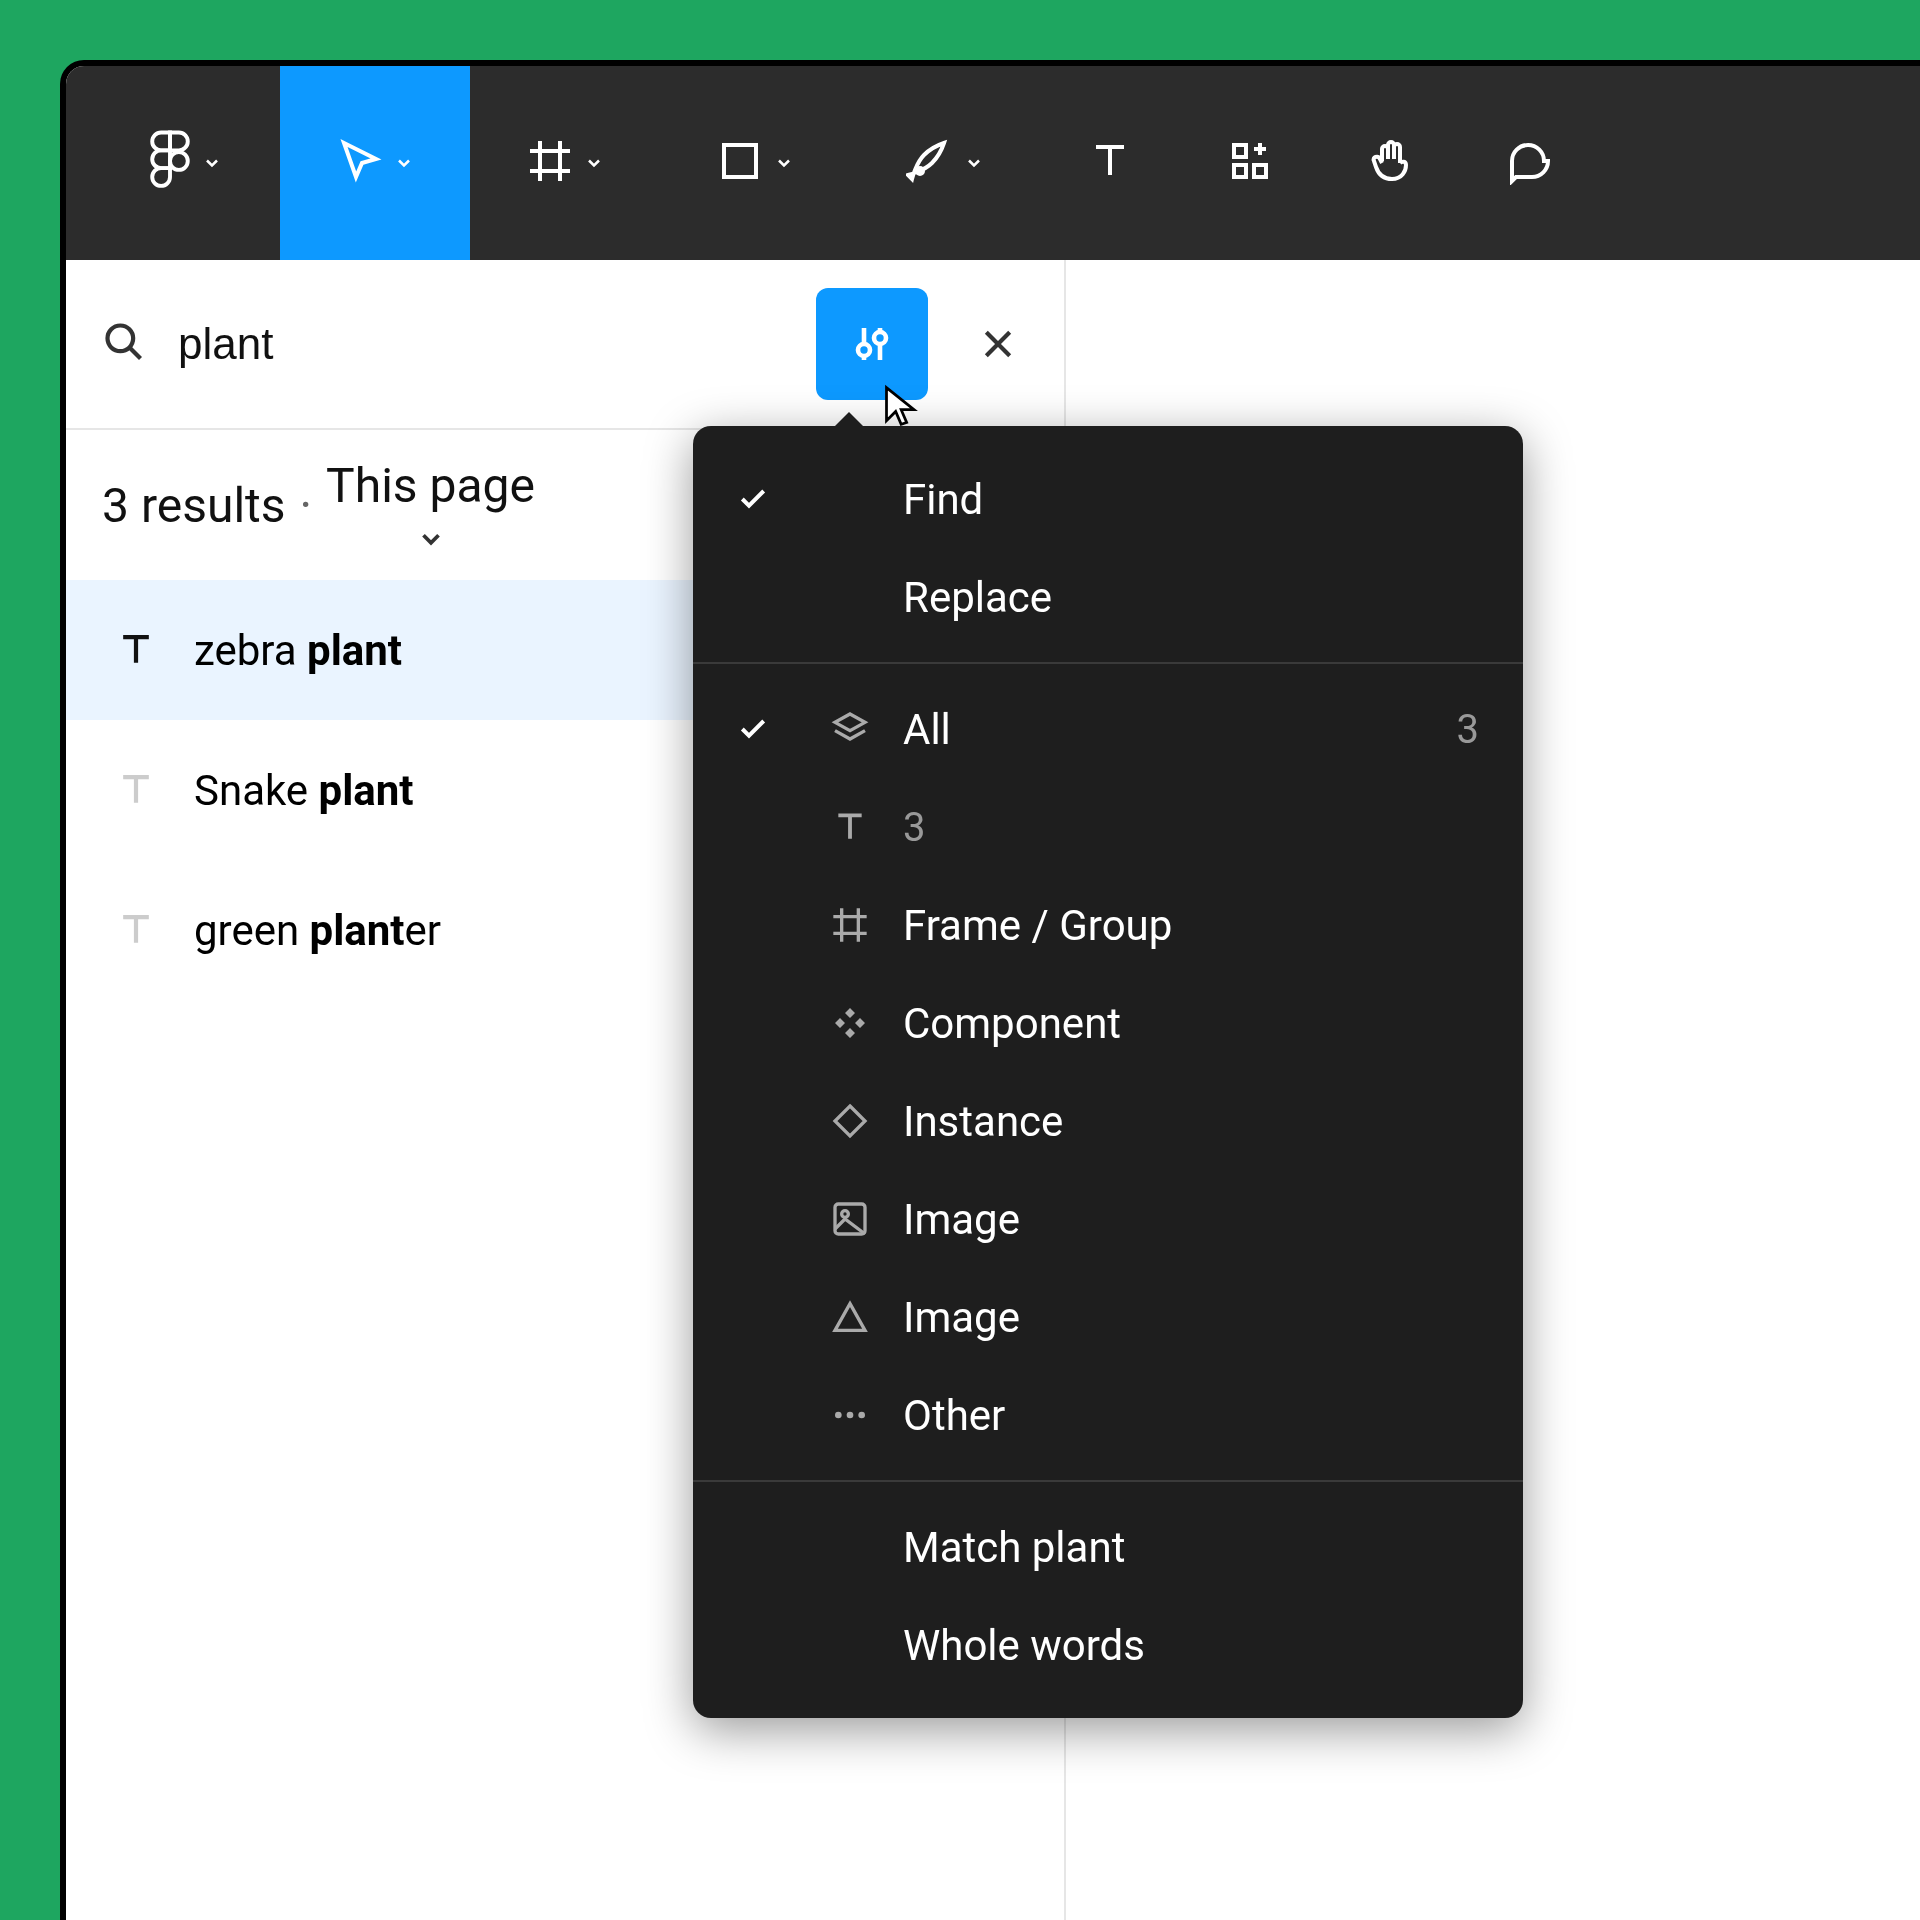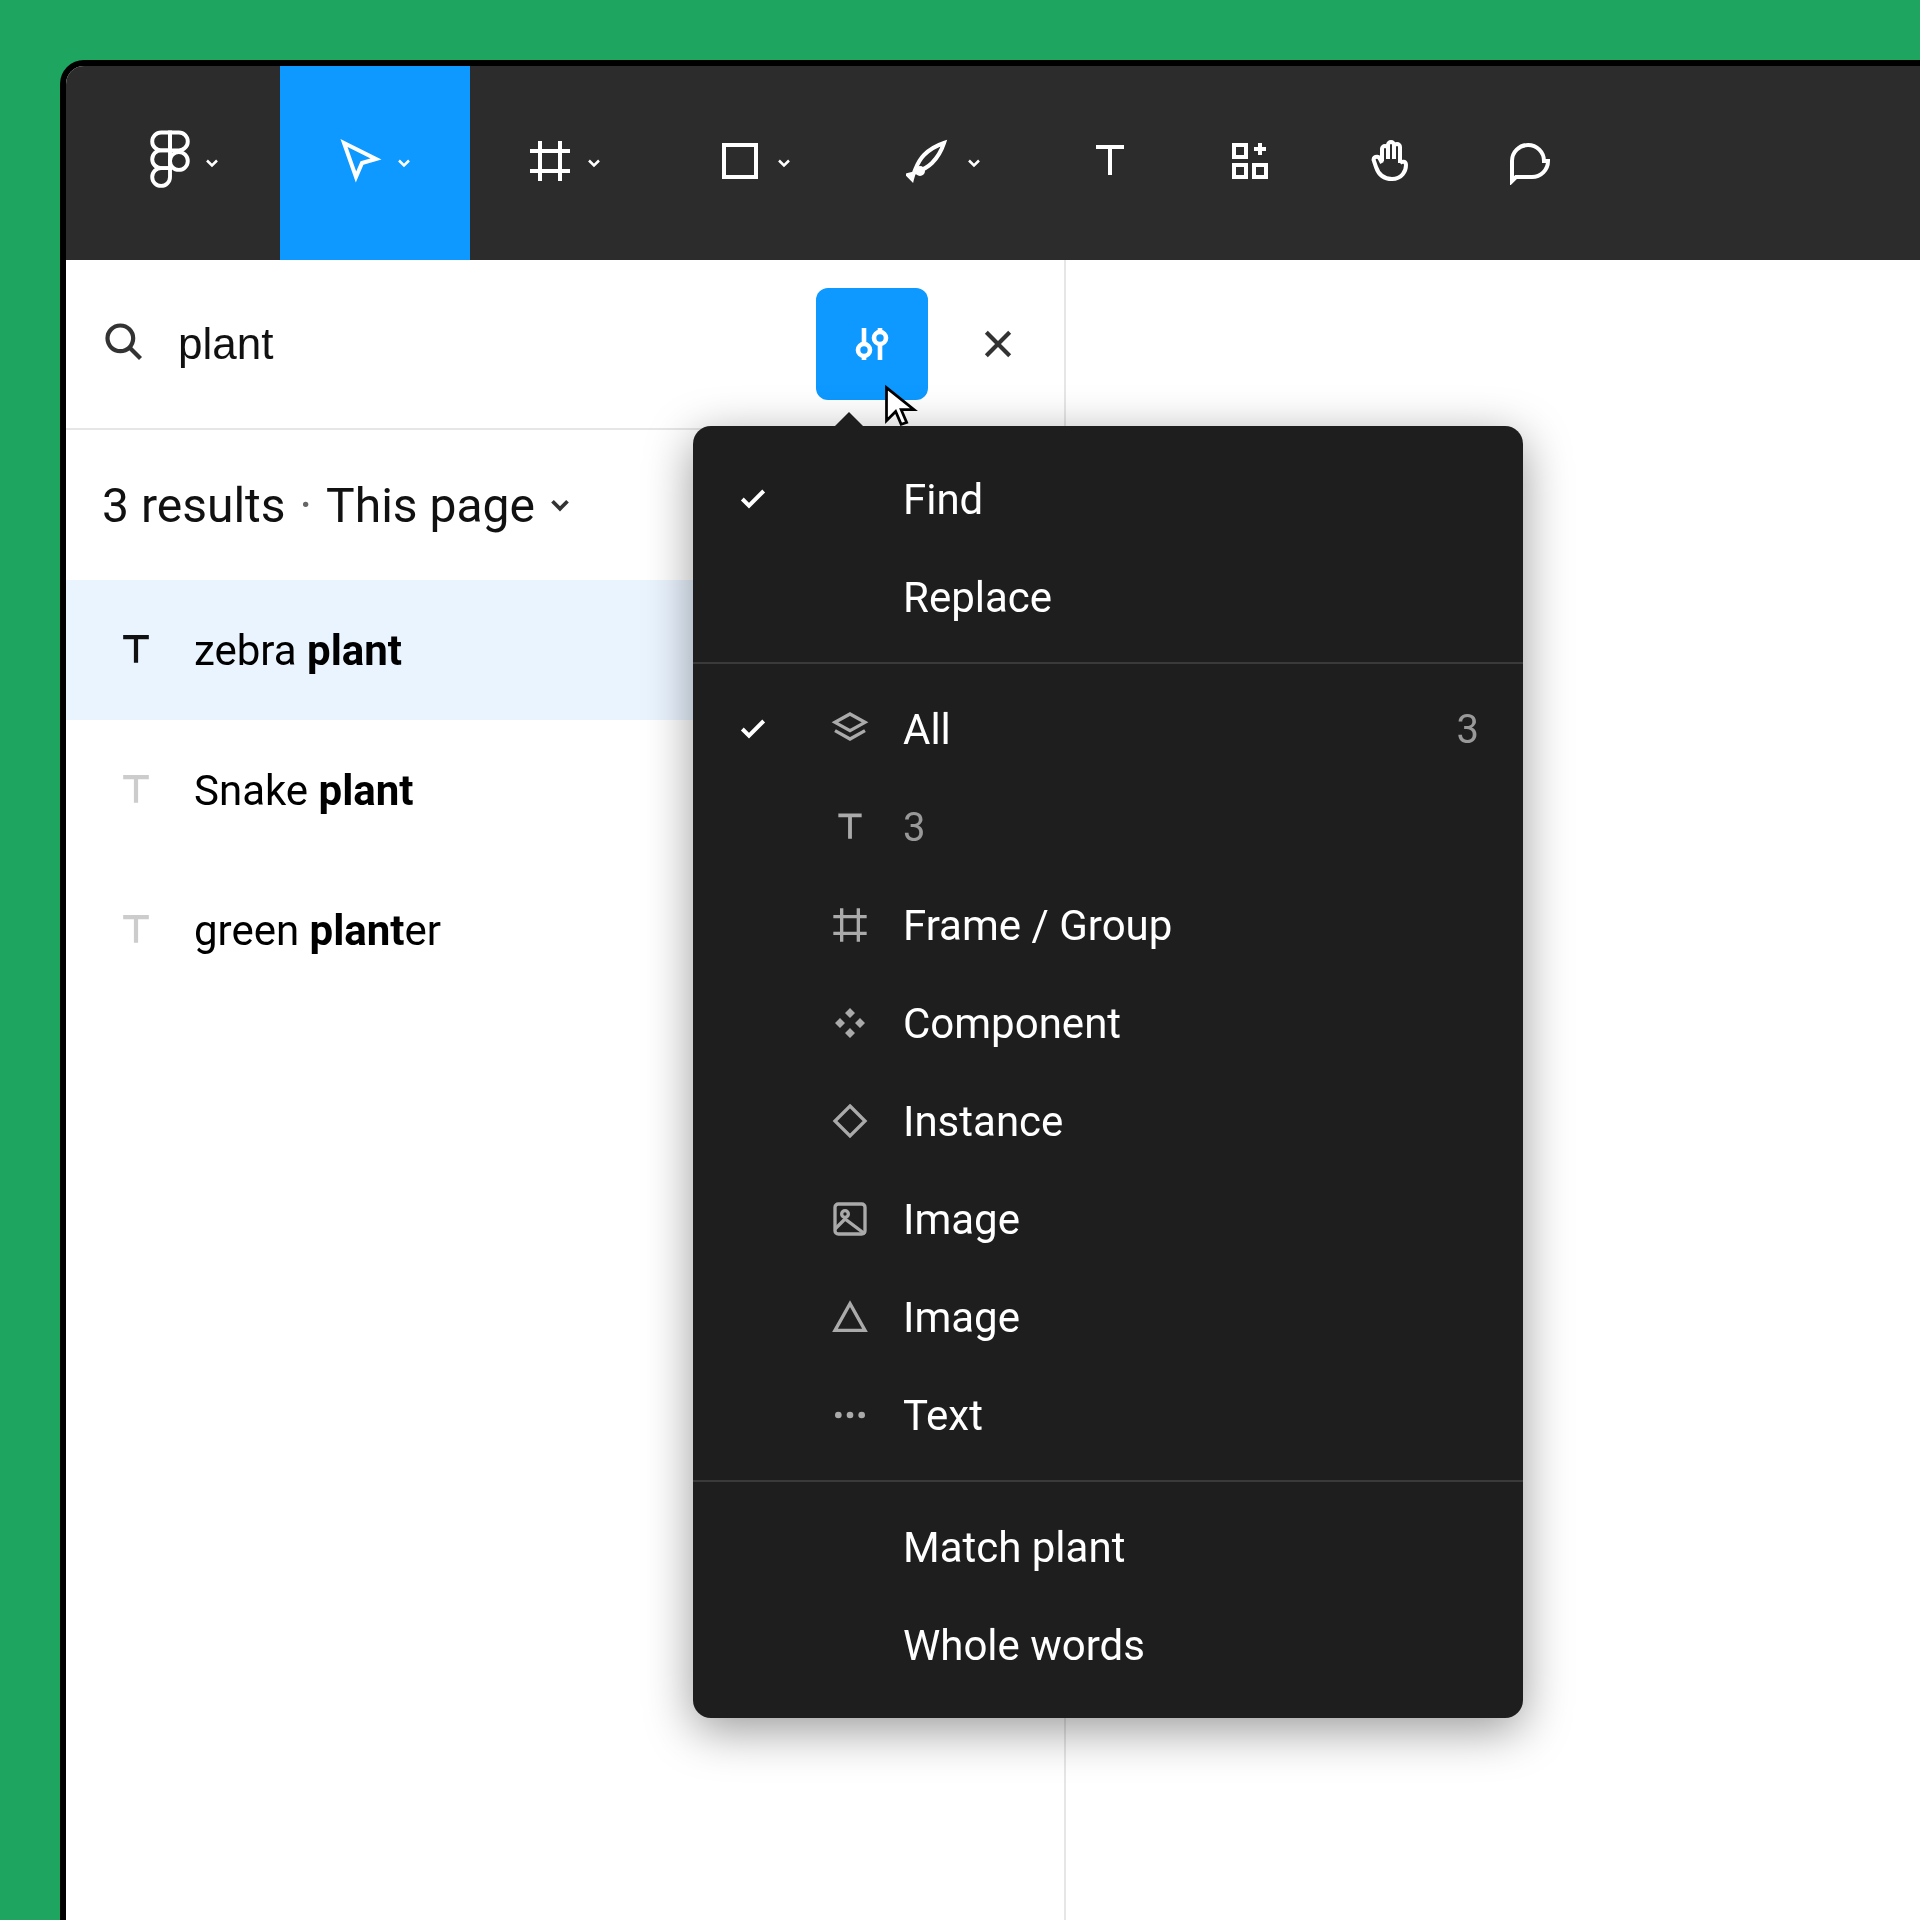--- a/index.html
+++ b/index.html
@@ -89,21 +89,21 @@
   .close-btn svg { width: 40px; height: 40px; stroke:#333; }
 
   .results-header {
     height: 150px;
     display:flex; align-items:center;
     padding: 0 36px;
     font-size: 48px;
     color: #111;
   }
   .results-header .dot { margin: 0 14px; color:#666; }
-  .scope-dd { display:flex; align-items:center; gap:10px; }
+  .scope-dd { display:flex; align-items:center; gap:10px;flex-direction:column; }
   .scope-dd svg { width: 30px; height: 30px; stroke:#333; }
 
   .result {
     height: 140px;
     display:flex; align-items:center;
     padding: 0 48px;
     font-size: 42px;
     gap: 36px;
   }
   .result.selected { background: #eaf4ff; }
@@ -409,21 +409,21 @@
         </div>
         <div class="dd-item">
     <span class="dd-check"></span>
     <span class="dd-icon">
             <svg viewBox="0 0 24 24" fill="currentColor">
               <circle cx="5" cy="12" r="2"></circle>
               <circle cx="12" cy="12" r="2"></circle>
               <circle cx="19" cy="12" r="2"></circle>
             </svg>
           </span>
-    <span class="dd-label">Text</span>
+    <span class="dd-label">Other</span>
     <span class="dd-count"></span>
         </div>
       </div>
     <div class="dd-sep"></div>
     <div id="dd-options">
         <div class="dd-item">
     <span class="dd-check"></span>
     <span class="dd-icon"></span>
     <span class="dd-label">Match plant</span>
         </div>

